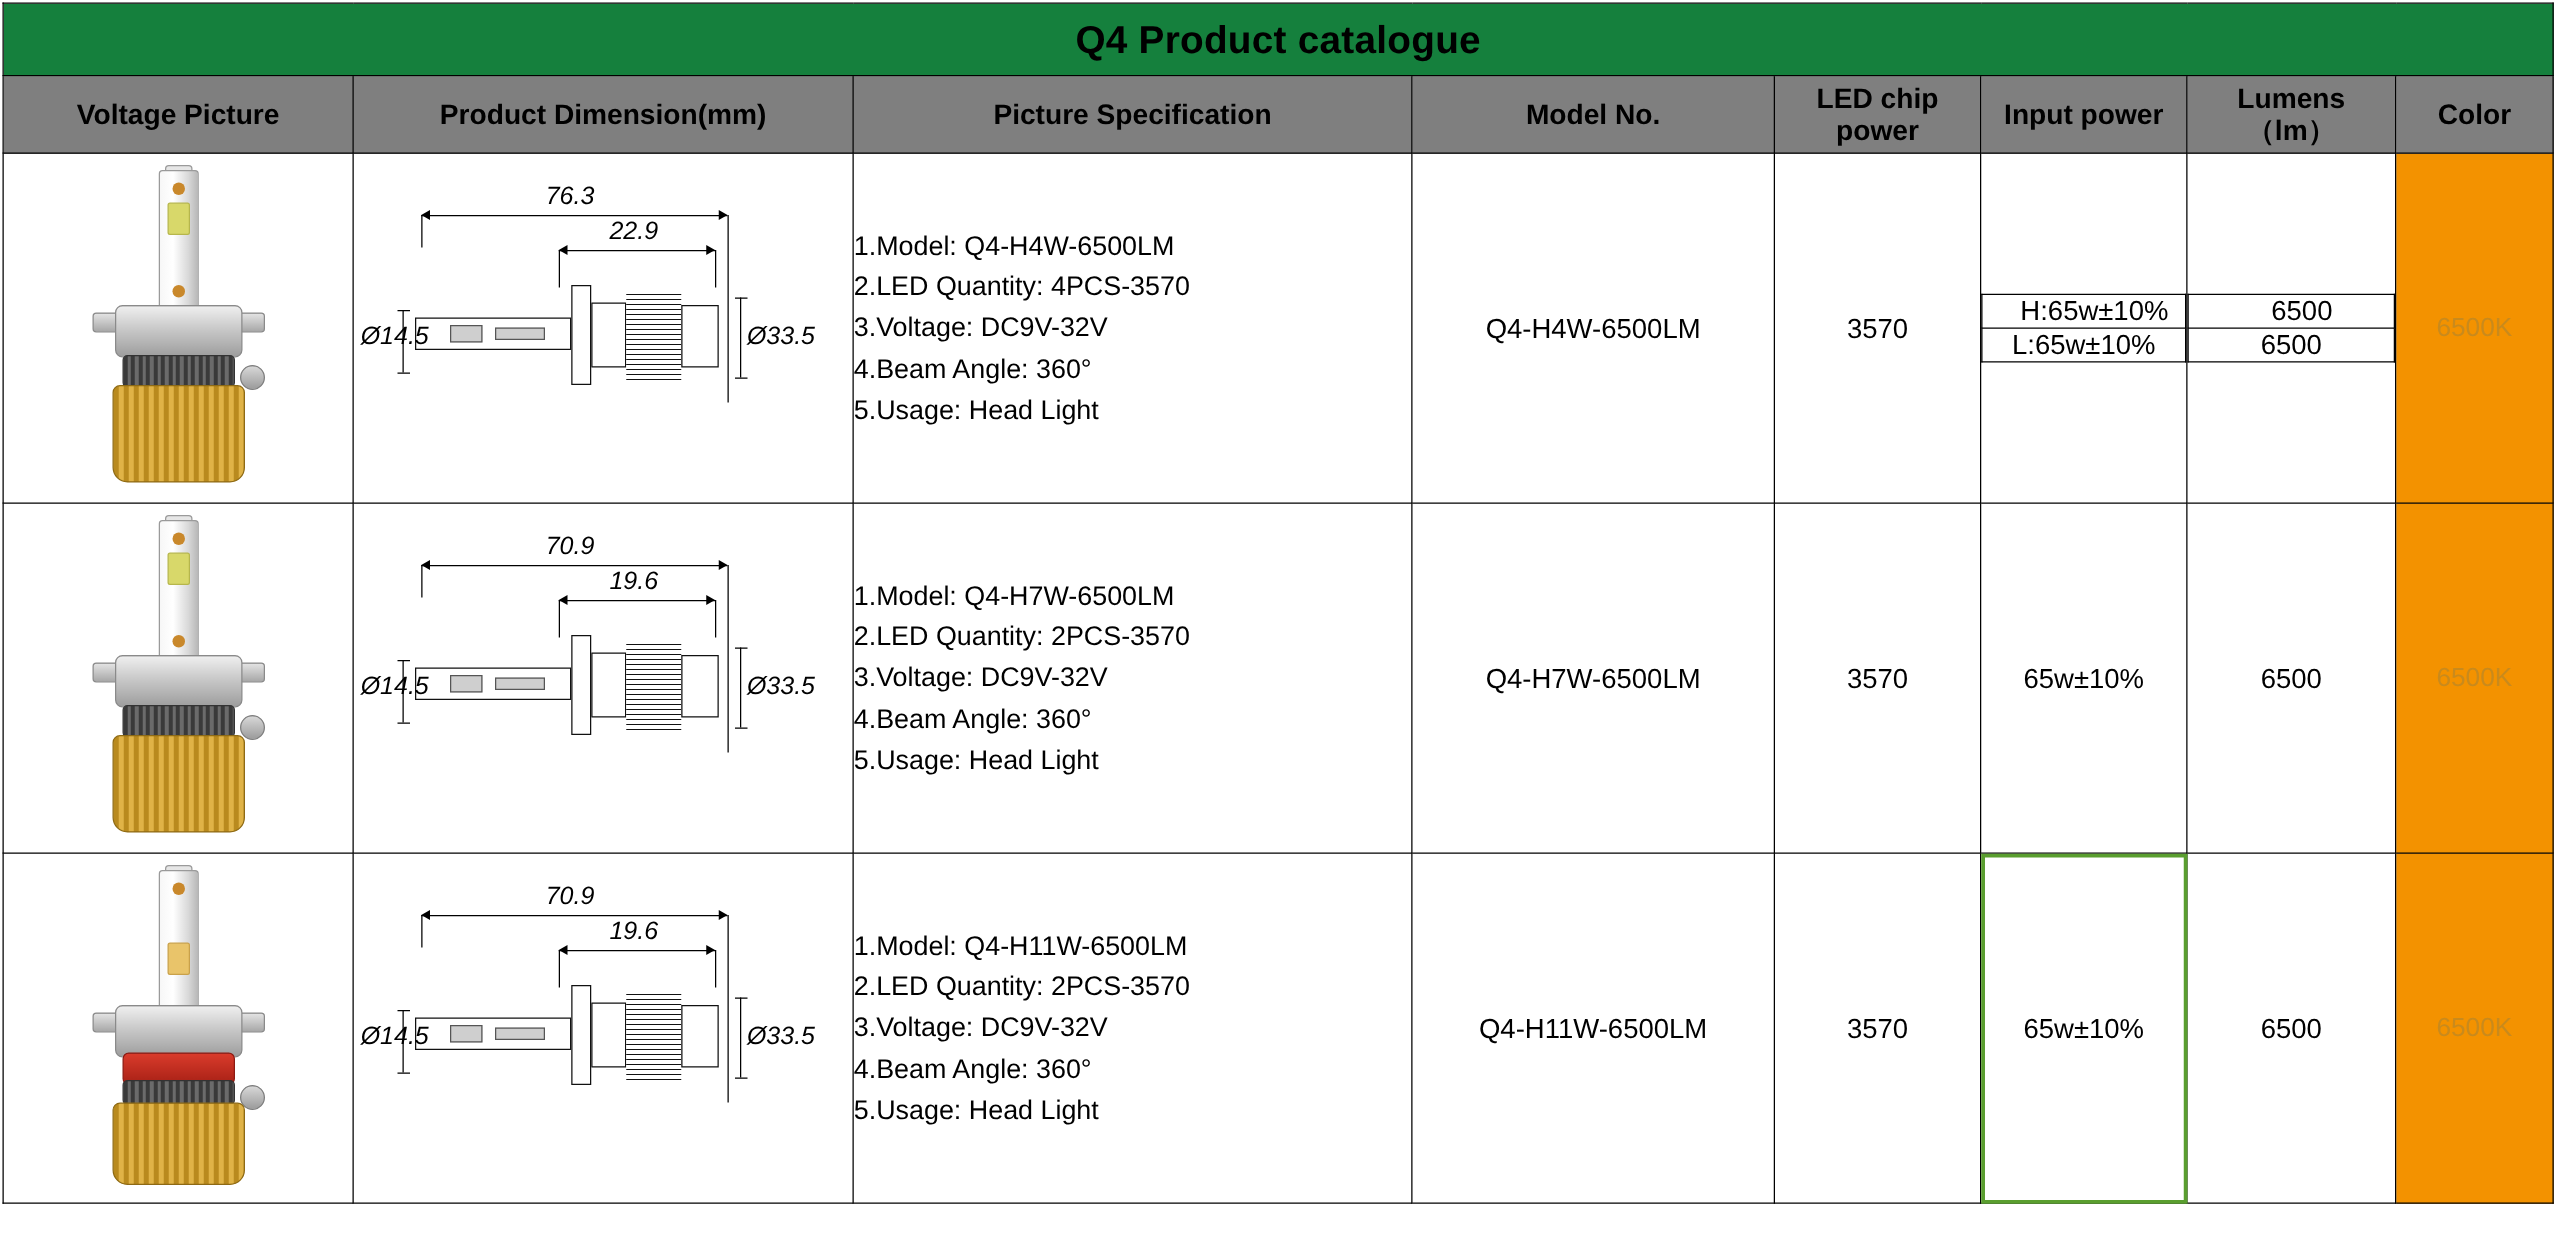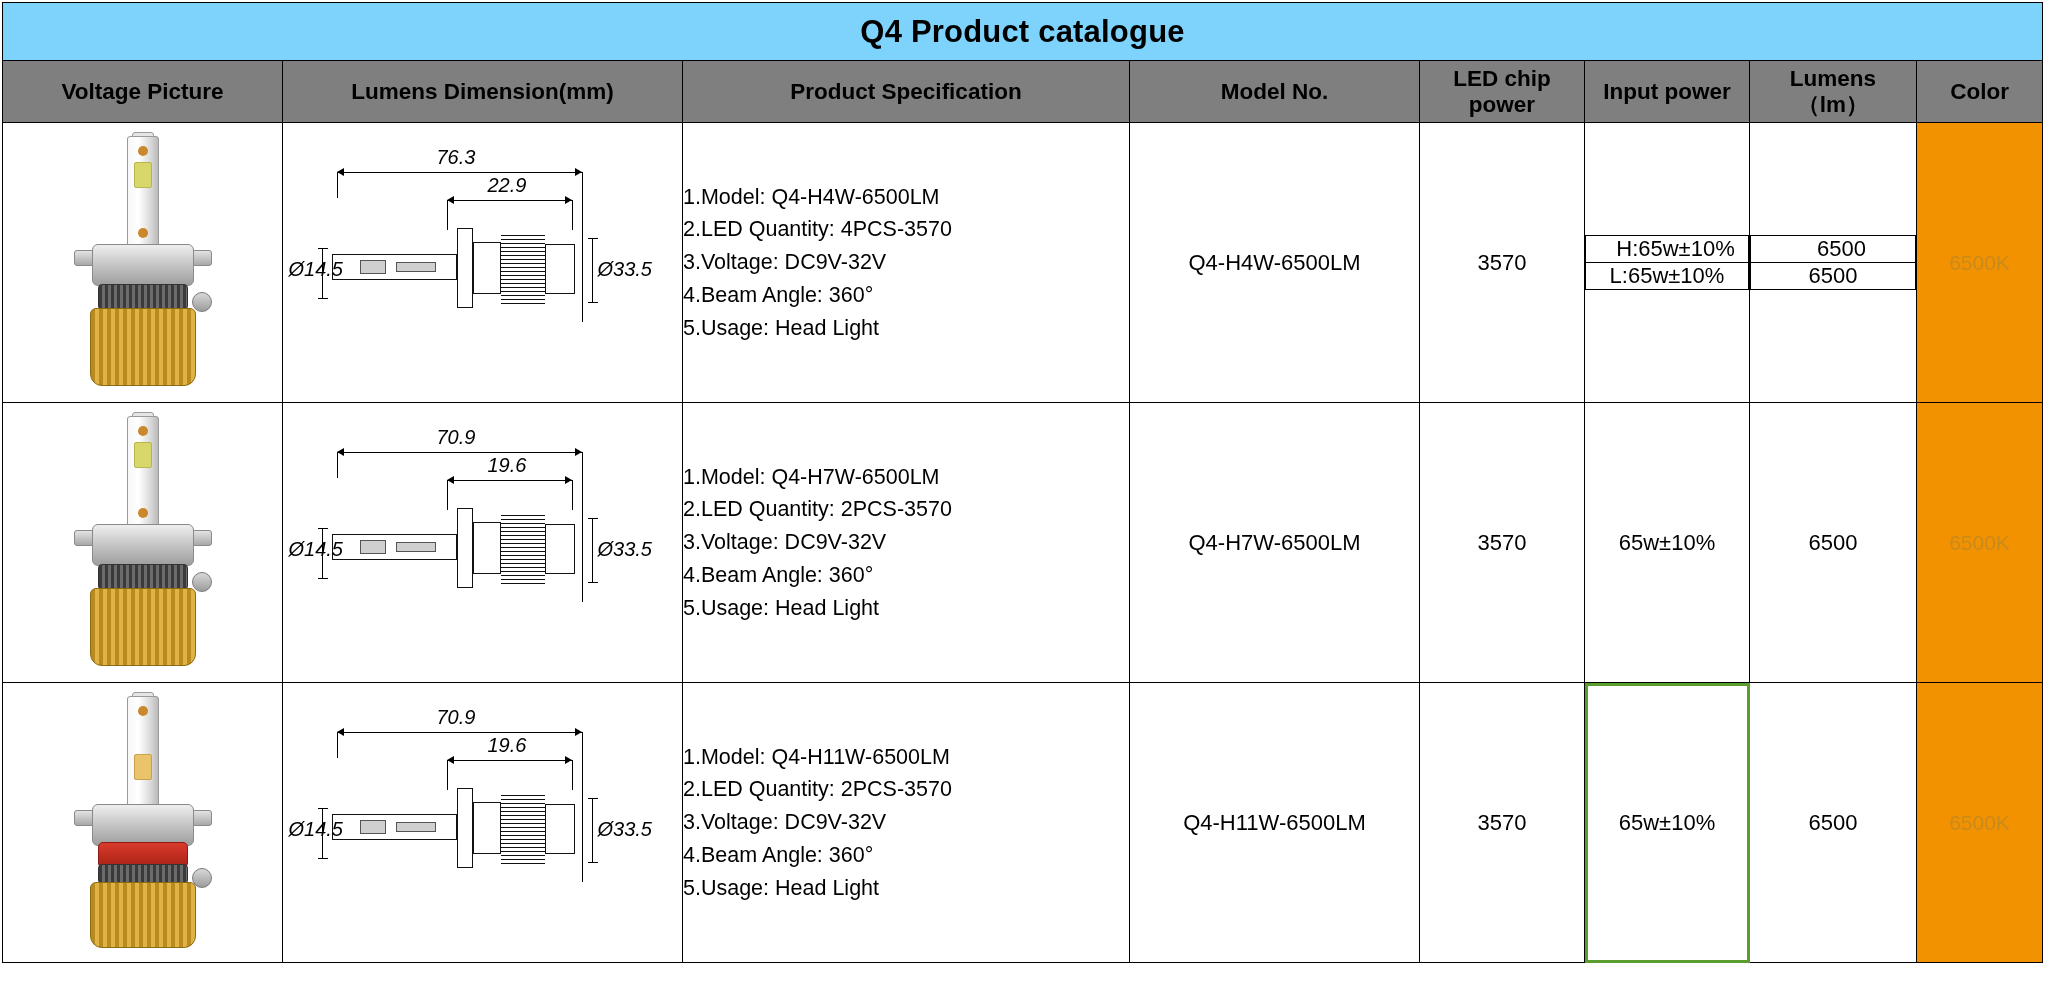--- a/index.html
+++ b/index.html
@@ -26,21 +26,21 @@
     border: 1px solid #000;
     padding: 0;
     vertical-align: middle;
   }
   .title-cell {
     height: 58px;
     text-align: center;
     font-size: 31px;
     font-weight: bold;
     color: #000;
-    background: #7dd3fc;
+    background: #15803d;
     letter-spacing: 0.2px;
   }
   .hdr {
     background: #7f7f7f;
     color: #000;
     text-align: center;
     font-size: 22.5px;
     font-weight: bold;
     height: 62px;
     line-height: 1.15;
@@ -199,22 +199,22 @@
         <col class="c-power">
         <col class="c-lum">
         <col class="c-color">
     </colgroup>
     <tbody>
       <tr>
         <td class="title-cell" colspan="8">Q4 Product catalogue</td>
       </tr>
       <tr>
         <td class="hdr">Voltage Picture</td>
-        <td class="hdr">Lumens Dimension(mm)</td>
-        <td class="hdr">Product Specification</td>
+        <td class="hdr">Product Dimension(mm)</td>
+        <td class="hdr">Picture Specification</td>
         <td class="hdr">Model No.</td>
         <td class="hdr">
           <span class="two-line">LED chip</span>
           <span class="two-line">power</span>
         </td>
         <td class="hdr">Input power</td>
         <td class="hdr">
           <span class="two-line">Lumens</span>
           <span class="two-line">（lm）</span>
         </td>

